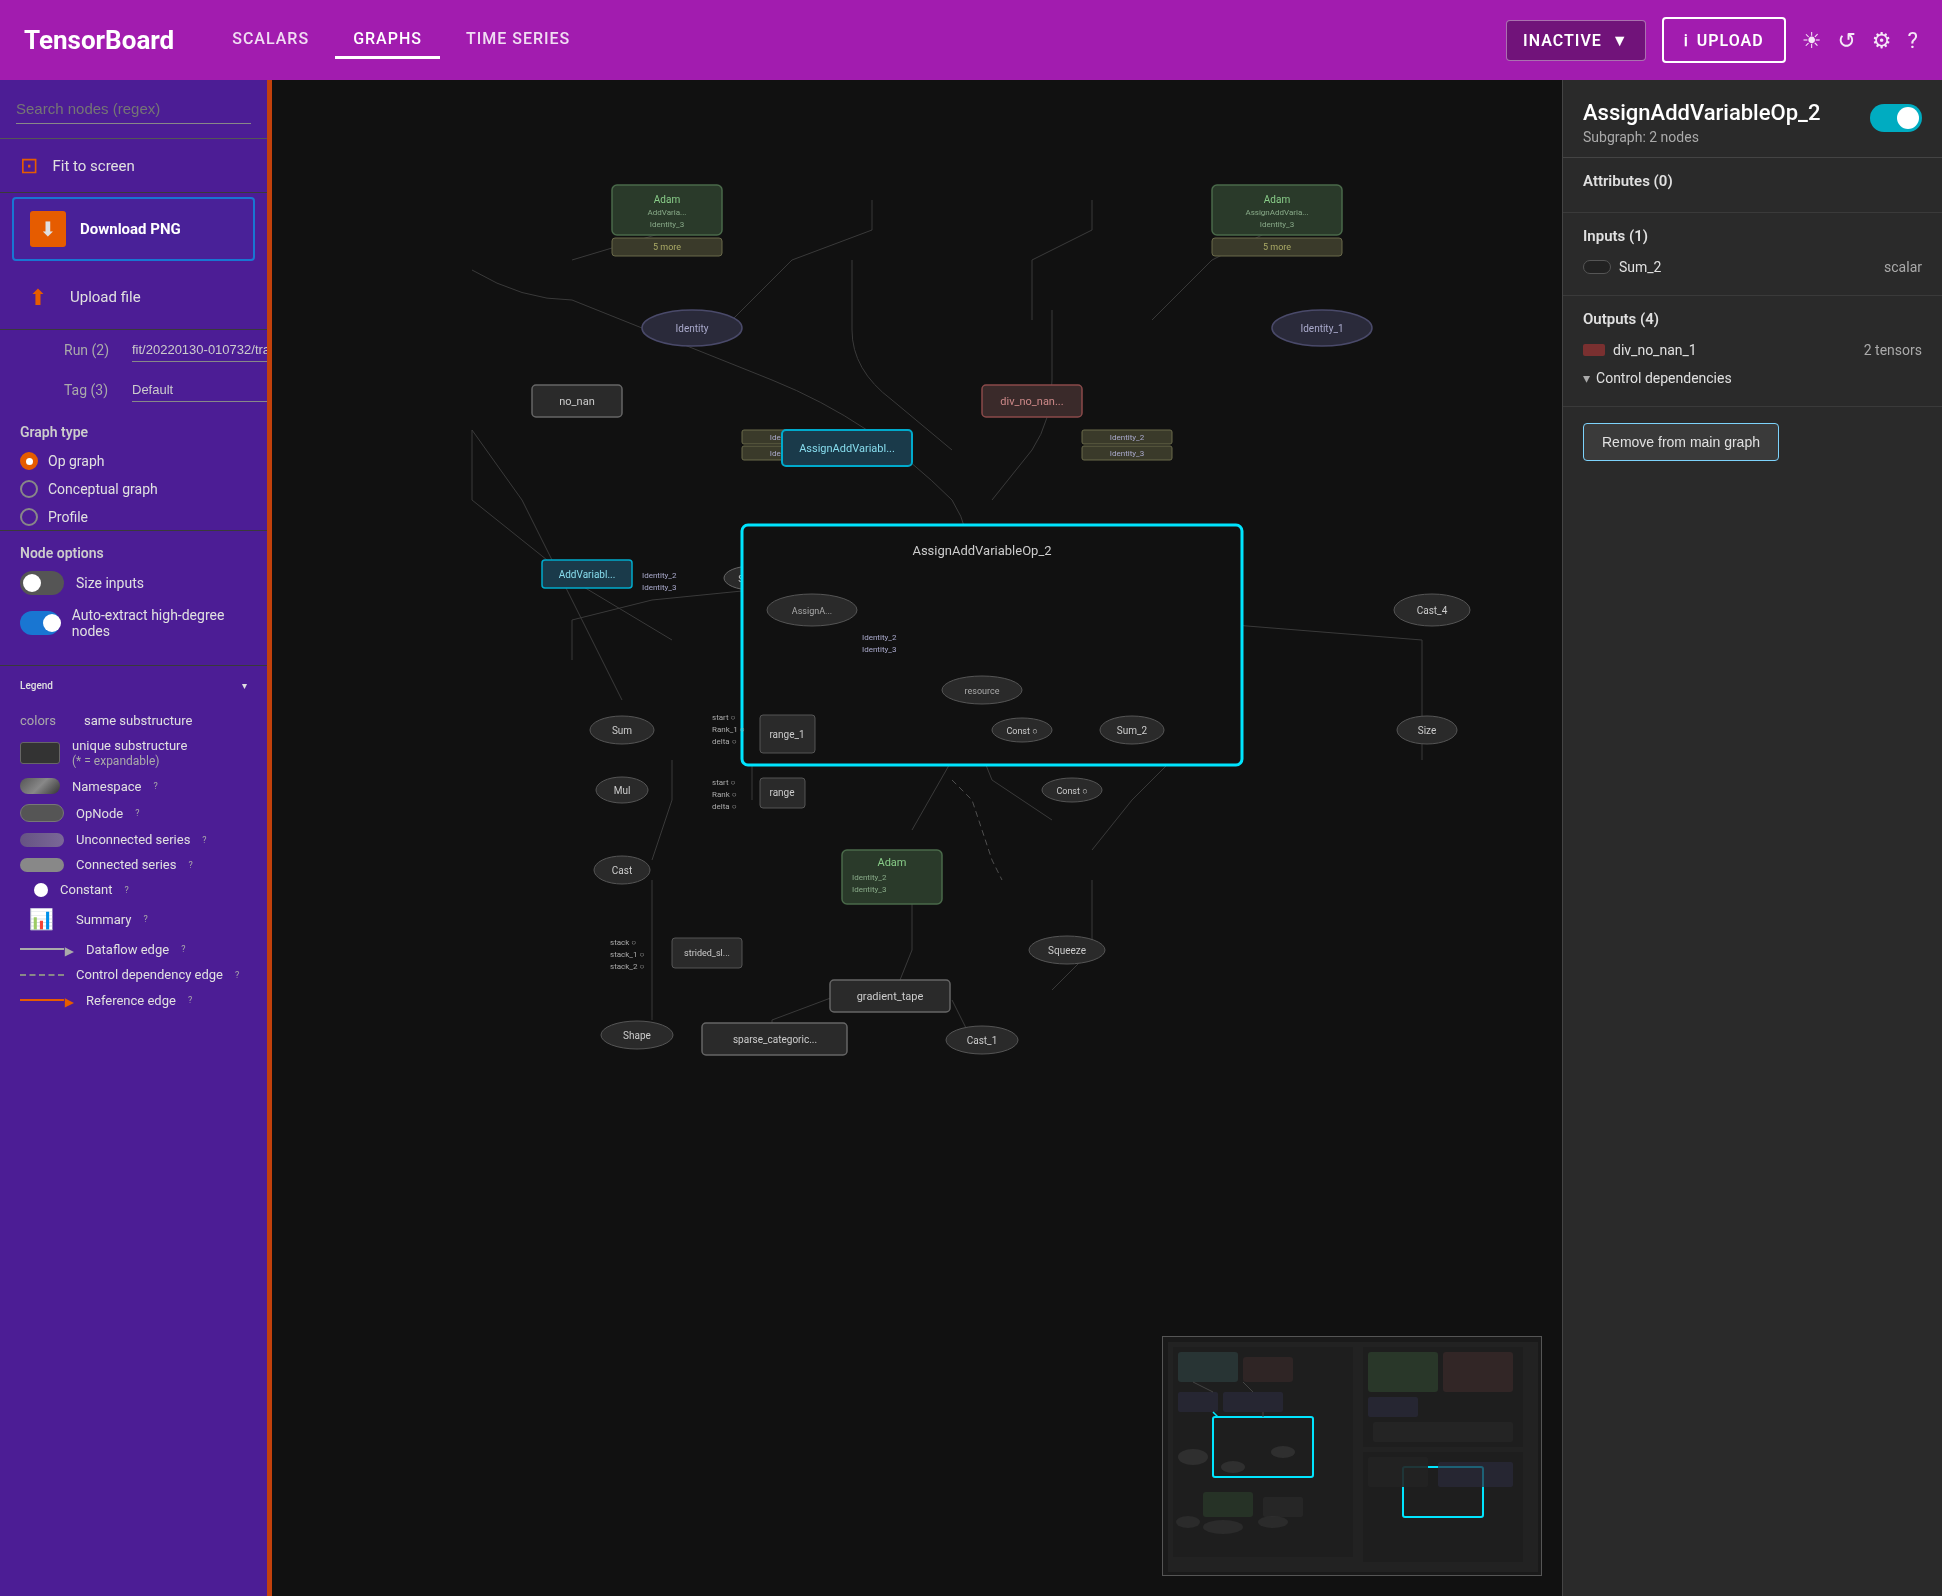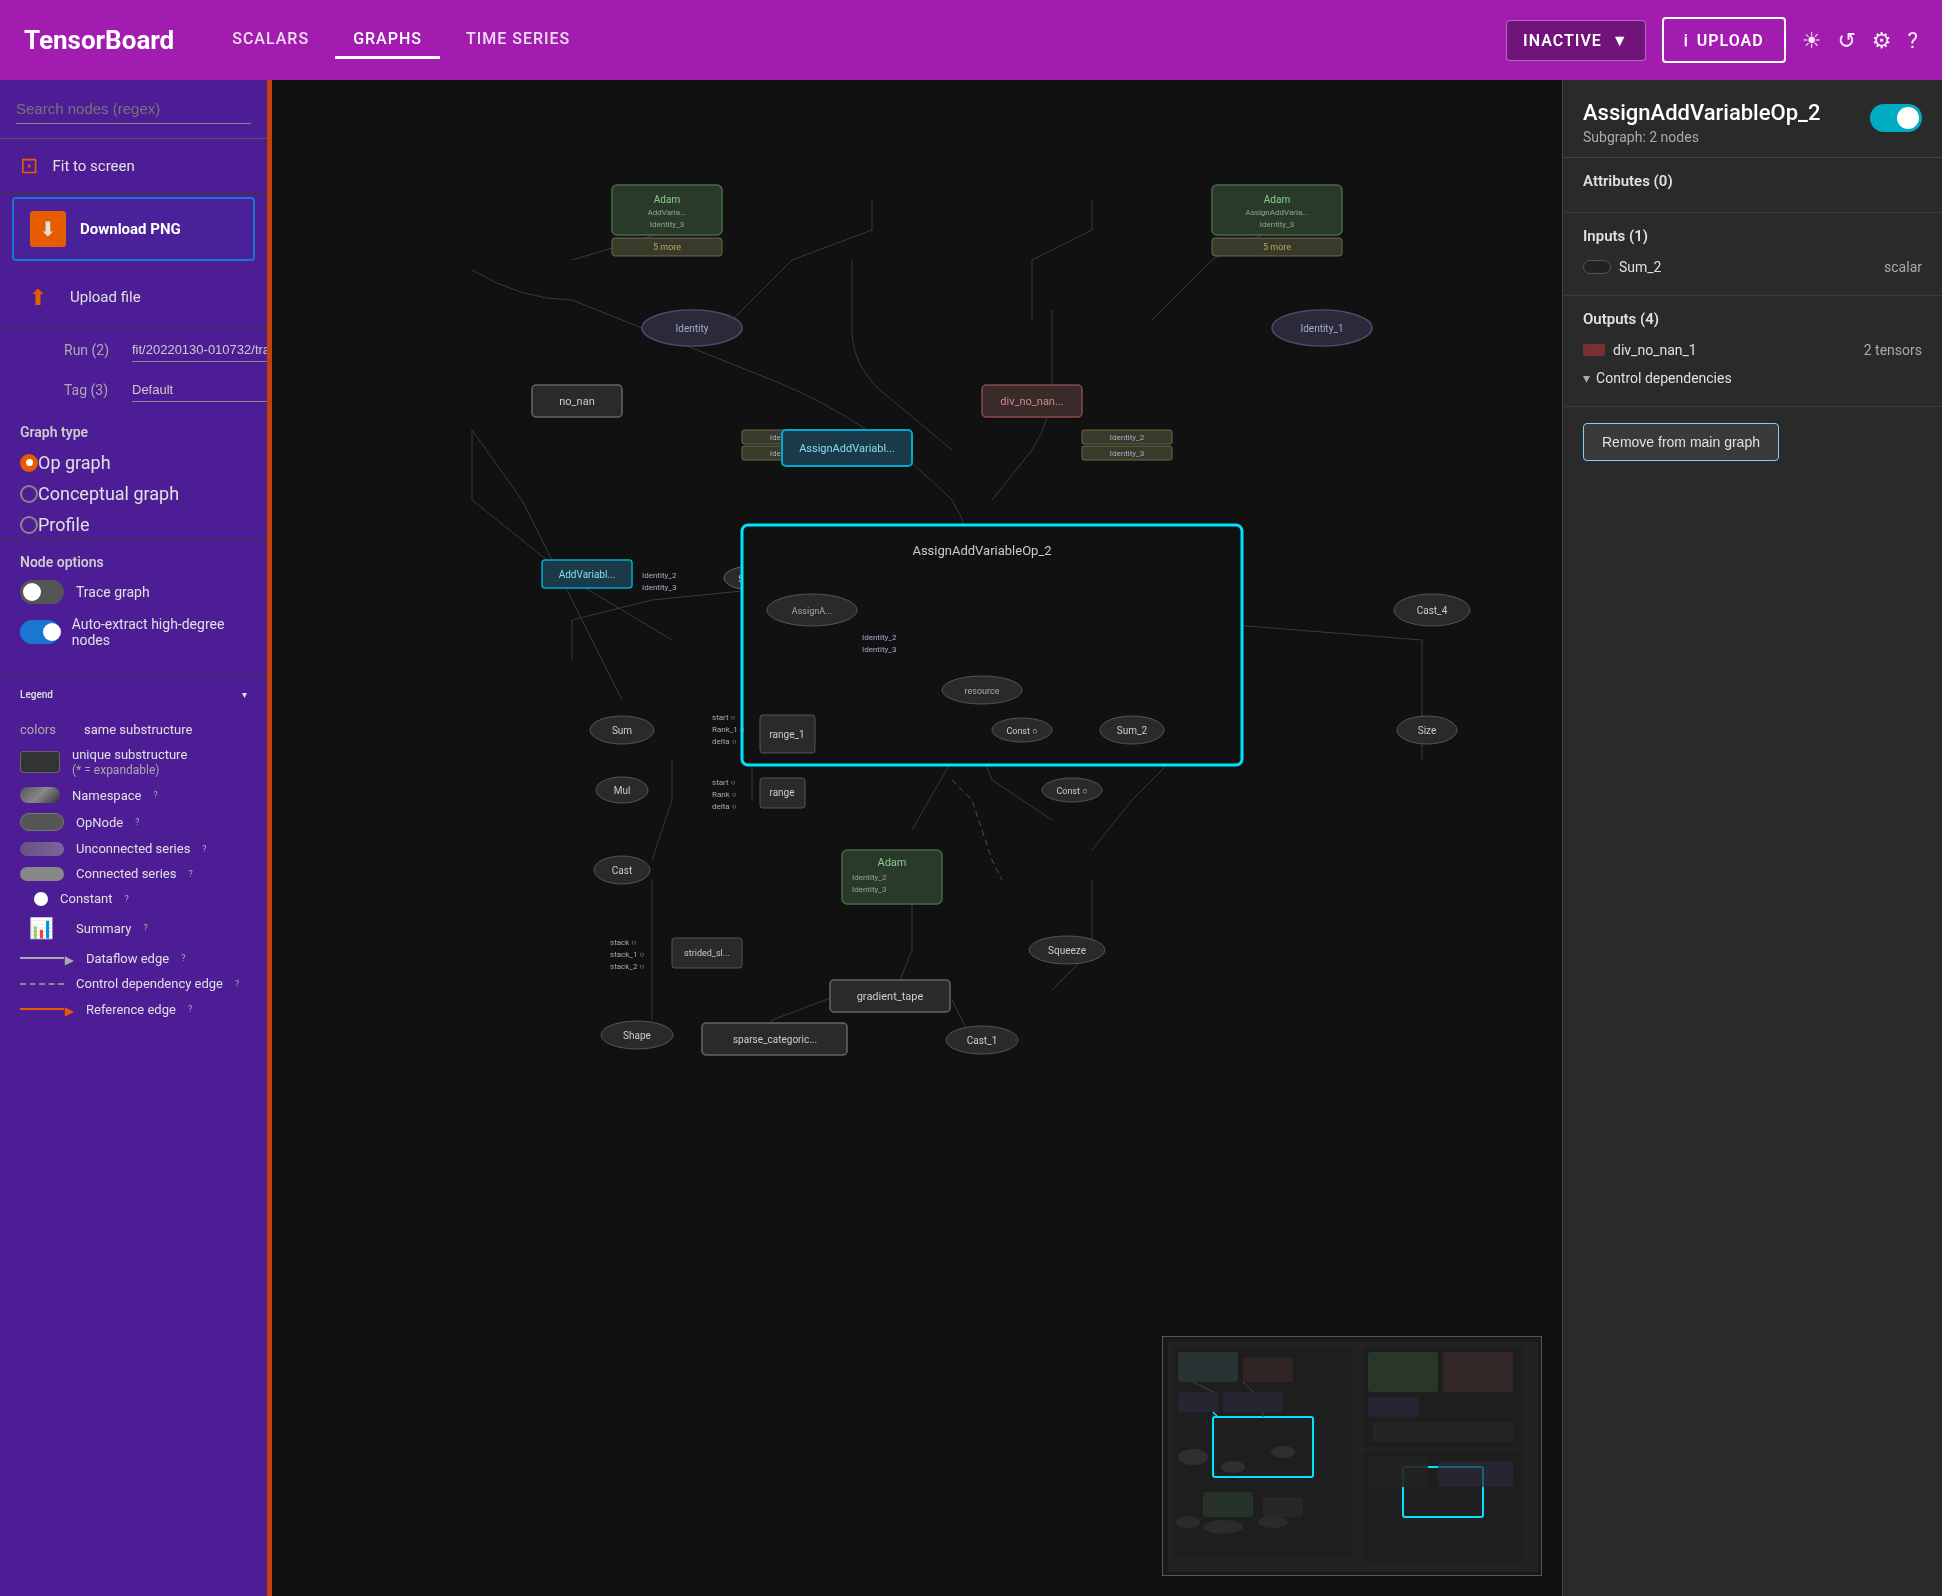--- a/index.html
+++ b/index.html
@@ -172,21 +172,22 @@
     }
     .radio-group {
       padding: 4px 20px;
       display: flex;
       flex-direction: column;
       gap: 10px;
     }
     .radio-item {
       display: flex;
       align-items: center;
-      font-size: 18px;
+      gap: 10px;
+      font-size: 14px;
       cursor: pointer;
     }
     .radio-circle {
       width: 18px; height: 18px;
       border-radius: 50%;
       border: 2px solid #888;
       display: flex; align-items: center; justify-content: center;
     }
     .radio-circle.selected {
       border-color: #e65c00;
@@ -447,21 +448,21 @@
       <div class="radio-item">
         <div class="radio-circle"></div>
         <span>Profile</span>
       </div>
     </div>
 
     <div class="node-options-section">
       <div class="section-title" style="padding: 0 0 10px;">Node options</div>
       <div class="node-option-row">
         <div class="toggle"></div>
-        <span>Trace graph</span>
+        <span>Size inputs</span>
       </div>
       <div class="node-option-row">
         <div class="toggle-blue"></div>
         <span>Auto-extract high-degree nodes</span>
       </div>
     </div>
 
     <div class="legend-section">
       <div class="legend-header">
         <span>Legend</span>

